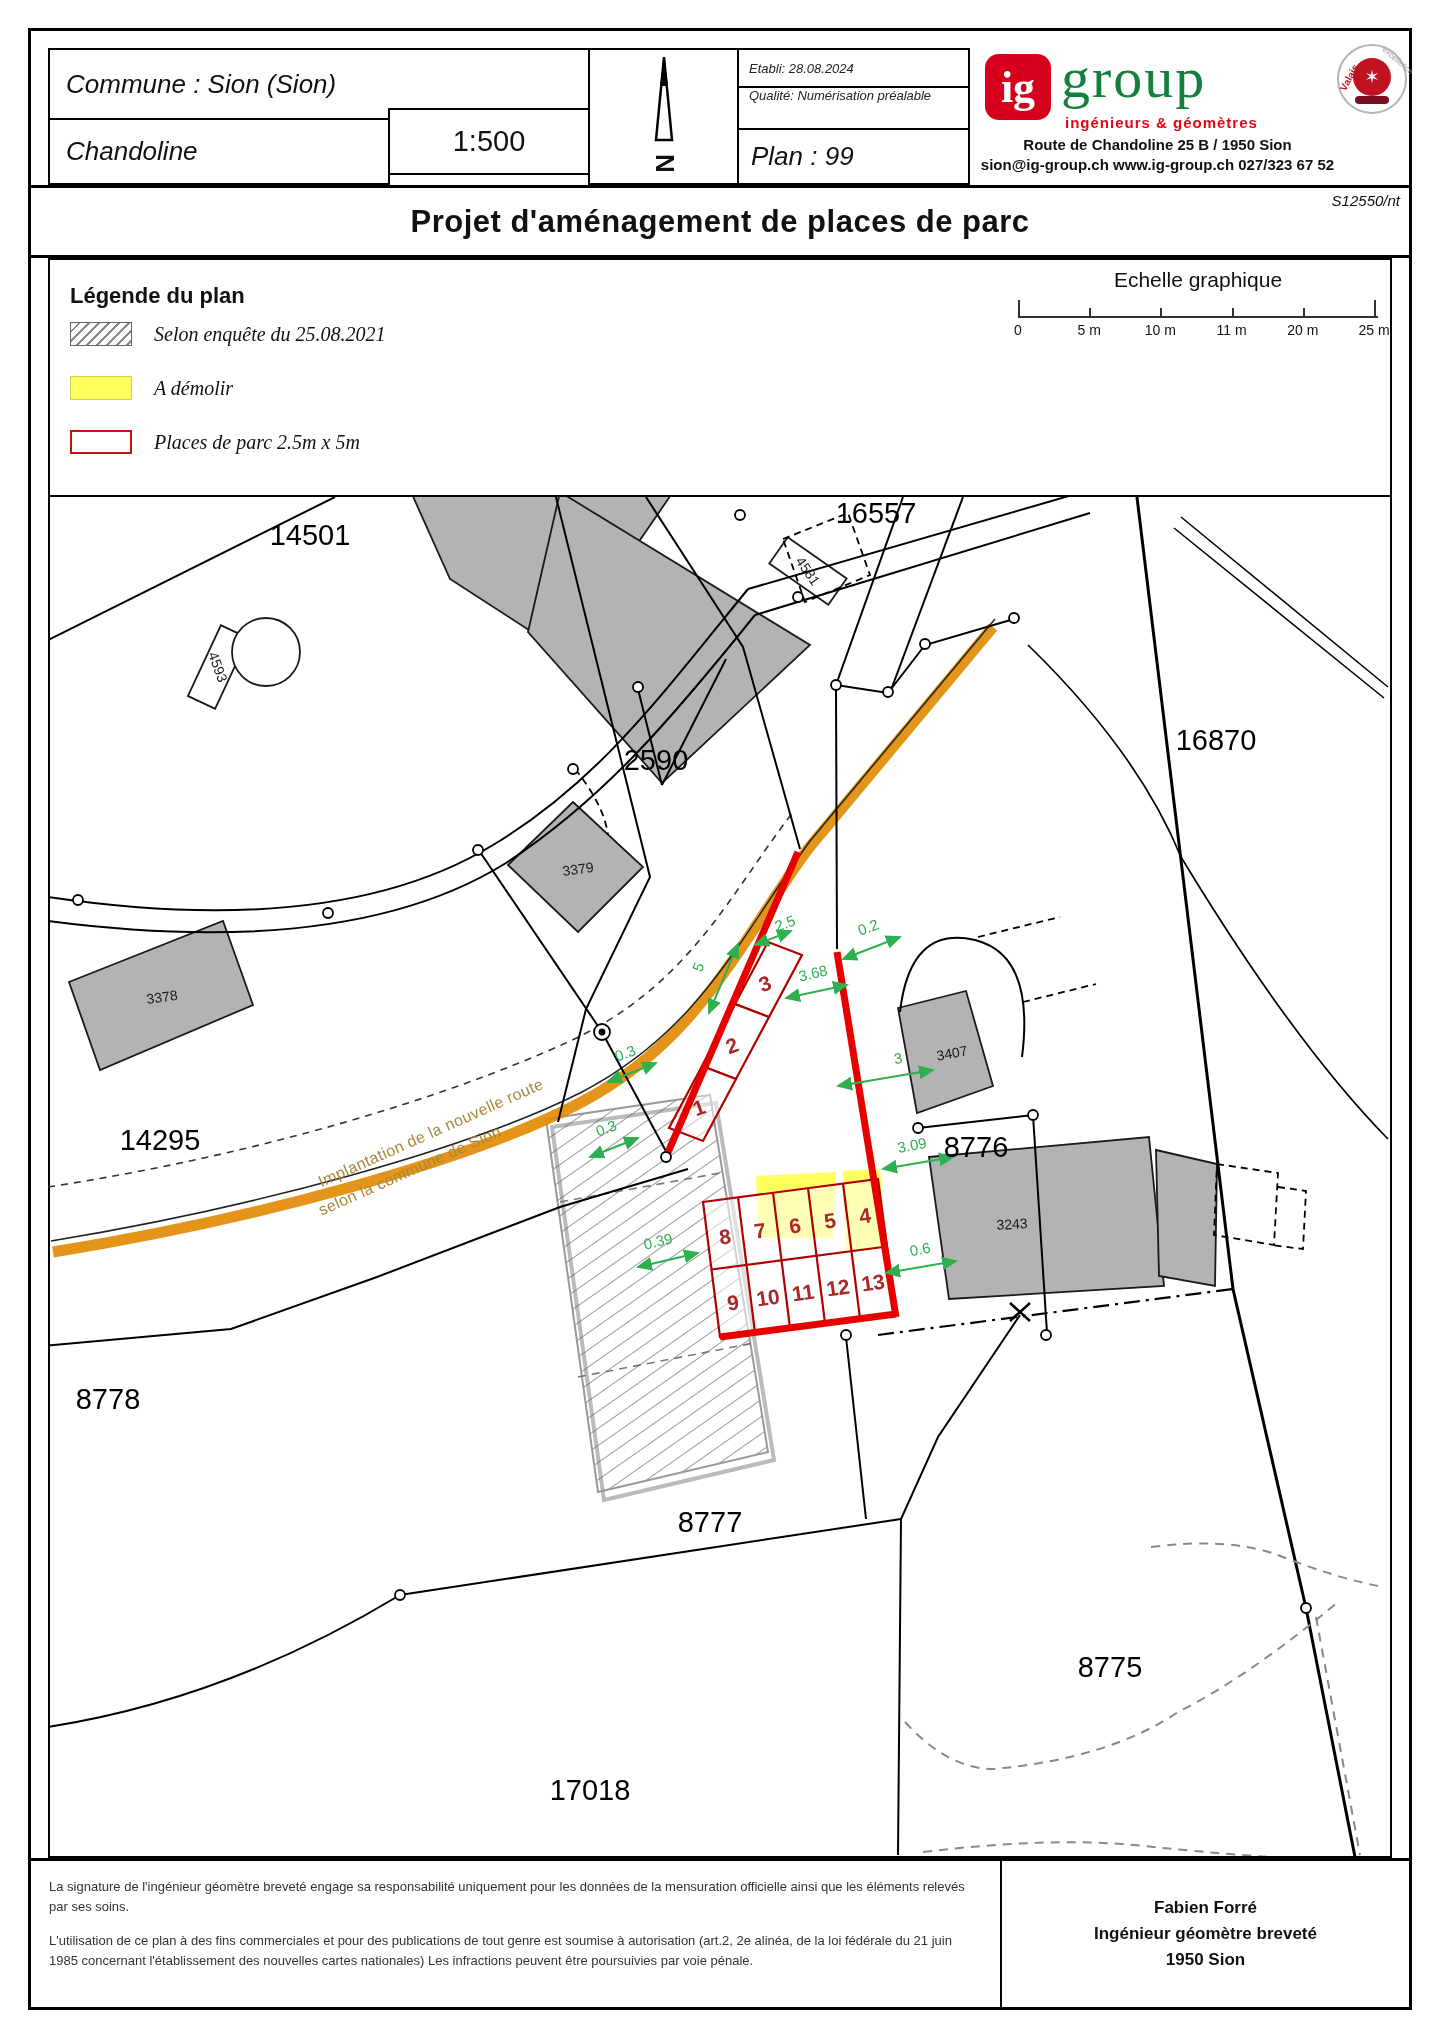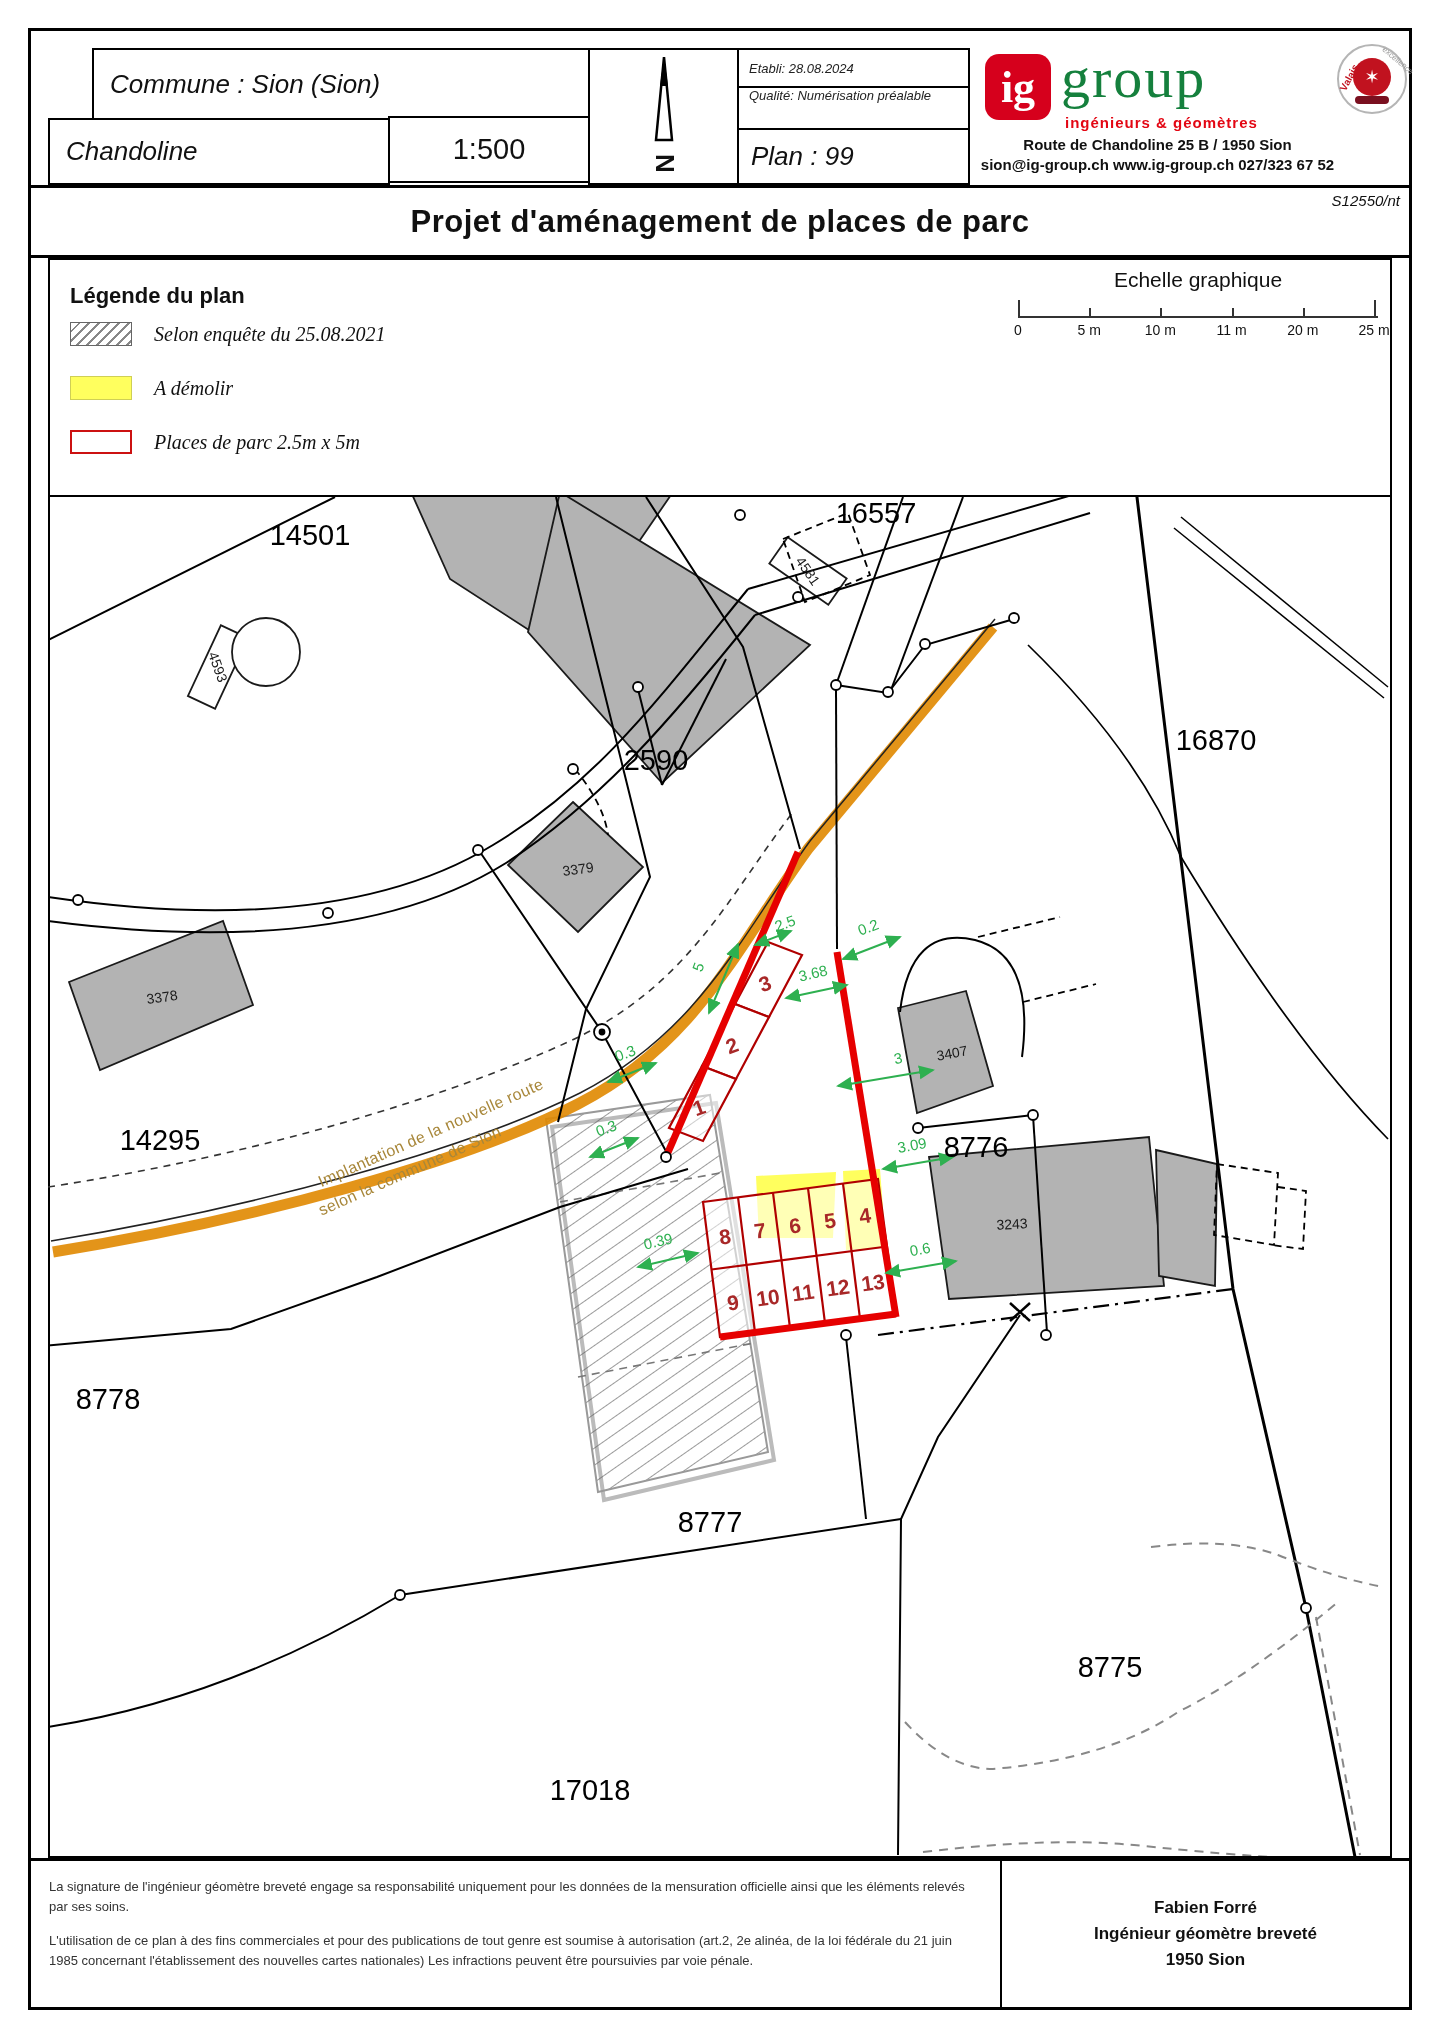--- a/index.html
+++ b/index.html
@@ -3,23 +3,23 @@
 <meta charset="utf-8">
 <style>
   html,body{margin:0;padding:0;background:#fff;}
   .page{position:relative;width:1440px;height:2038px;background:#fff;
         font-family:"Liberation Sans",sans-serif;color:#111;overflow:hidden;}
   .abs{position:absolute;box-sizing:border-box;}
   .page-border{left:28px;top:28px;width:1384px;height:1982px;border:3px solid #000;}
 
   
   .cell{border:2px solid #000;background:#fff;}
-  .cell-commune{left:48px;top:48px;width:542px;height:72px;display:flex;align-items:center;padding-left:16px;margin-left:44px;}
+  .cell-commune{left:48px;top:48px;width:542px;height:72px;display:flex;align-items:center;padding-left:16px;}
   .cell-place{left:48px;top:118px;width:342px;height:67px;display:flex;align-items:center;padding-left:16px;}
-  .cell-scale{left:388px;top:116px;width:202px;height:67px;display:flex;align-items:center;justify-content:center;text-align:right;}
+  .cell-scale{left:388px;top:108px;width:202px;height:67px;display:flex;align-items:center;justify-content:center;text-align:right;}
   .cell-north{left:588px;top:48px;width:152px;height:137px;display:flex;flex-direction:column;align-items:center;justify-content:center;}
   .commune-txt{font-size:26px;font-style:italic;}
   .place-txt{font-size:26px;font-style:italic;}
   .scale-txt{font-size:29px;}
   .north-n{font-size:26px;font-weight:600;transform:rotate(90deg);margin-top:2px;}
 
   .cell-etabli{left:737px;top:48px;width:233px;height:40px;display:flex;align-items:center;padding-left:10px;}
   .cell-qualite{left:737px;top:86px;width:233px;height:44px;display:flex;align-items:flex-start;padding-left:10px;}
   .cell-plan{left:737px;top:128px;width:233px;height:57px;display:flex;align-items:center;padding-left:12px;}
   .small-it{font-size:13px;font-style:italic;color:#222;}

